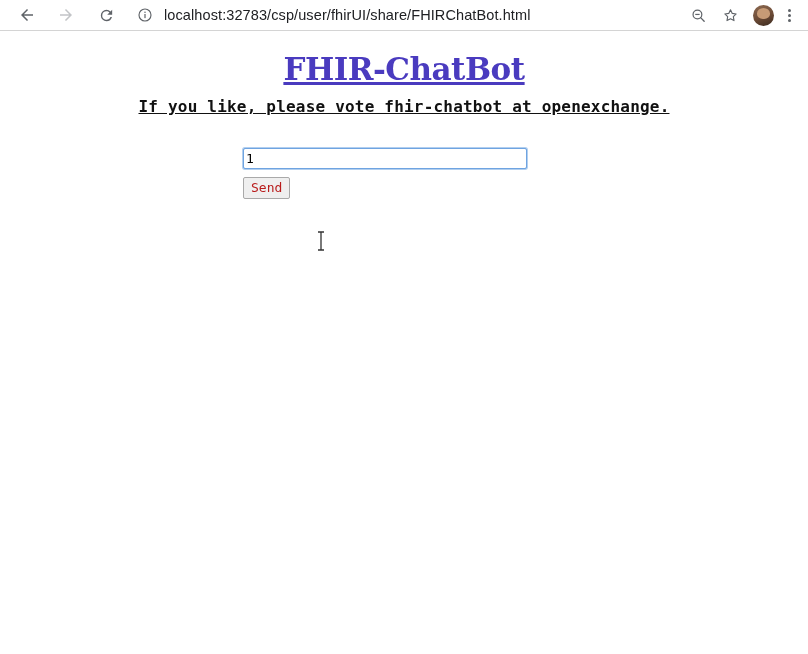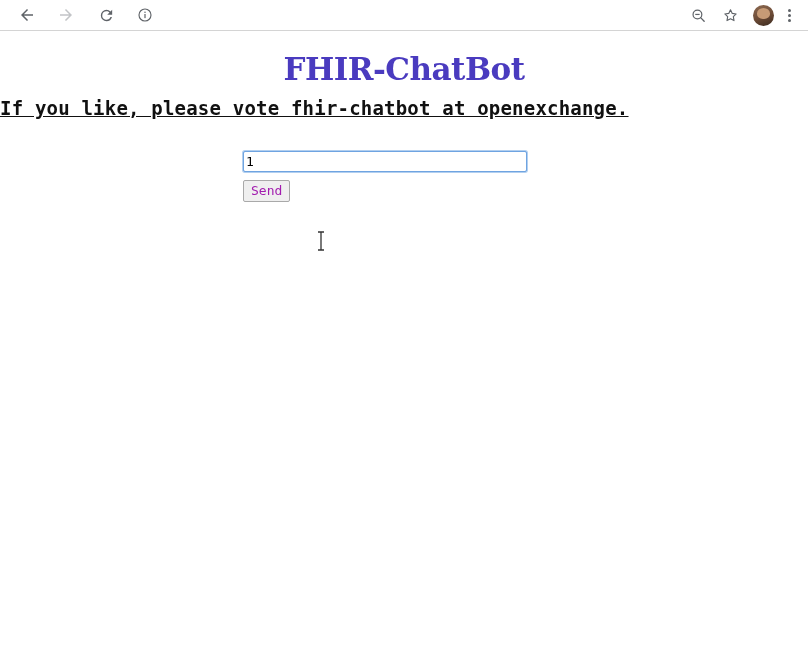--- a/index.html
+++ b/index.html
@@ -128,26 +128,28 @@
   }
   .page-title {
     margin: 0;
     padding-top: 20px;
     text-align: center;
     font-family: "DejaVu Serif", "Liberation Serif", serif;
     font-weight: bold;
     font-size: 31px;
     color: #4a3bbf;
     letter-spacing: -0.5px;
+    text-decoration: underline;
   }
   .vote-line {
     margin: 10px 0 0 0;
+    text-align: center;
     font-family: "DejaVu Sans Mono", "Liberation Mono", monospace;
     font-weight: bold;
-    font-size: 19px;
+    font-size: 16px;
     color: #111111;
     text-decoration: underline;
     letter-spacing: 0.2px;
   }
   .chat-area {
     margin-top: 36px;
     padding-left: 243px;
   }
   .bot-bubble {
     display: inline-block;
@@ -175,21 +177,21 @@
     outline: 2px solid rgba(115,168,225,0.55);
     outline-offset: -1px;
     border-radius: 2px;
     background: #ffffff;
   }
   .send-btn {
     display: block;
     margin-top: 8px;
     font-family: "DejaVu Sans Mono", "Liberation Mono", monospace;
     font-size: 13px;
-    color: #a21caf;
+    color: #b91c1c;
     background: #efefef;
     border: 1px solid #a9a9a9;
     border-radius: 2px;
     padding: 2px 7px 3px 7px;
     cursor: pointer;
   }
   .text-cursor {
     position: absolute;
     left: 316px;
     top: 200px;
@@ -220,20 +222,21 @@
   </div>
 
   <div class="omnibox">
     <span class="info-icon">
       <svg width="16" height="16" viewBox="0 0 24 24" aria-hidden="true">
         <circle cx="12" cy="12" r="9" fill="none" stroke="#5f6368" stroke-width="1.7"></circle>
         <rect x="11.1" y="10.5" width="1.8" height="6.2" fill="#5f6368"></rect>
         <circle cx="12" cy="7.8" r="1.1" fill="#5f6368"></circle>
       </svg>
     </span>
+    <span class="url-text">localhost:32783/csp/user/fhirUI/share/FHIRChatBot.html</span>
   </div>
 
   <div class="chrome-right">
     <div class="icon-btn" title="Zoom">
       <svg width="17" height="17" viewBox="0 0 24 24" aria-hidden="true">
         <circle cx="10.5" cy="10.5" r="6.2" fill="none" stroke="#5f6368" stroke-width="1.7"></circle>
         <line x1="7.4" y1="10.5" x2="13.6" y2="10.5" stroke="#5f6368" stroke-width="1.7"></line>
         <line x1="15" y1="15" x2="20" y2="20" stroke="#5f6368" stroke-width="1.9" stroke-linecap="round"></line>
       </svg>
     </div>

